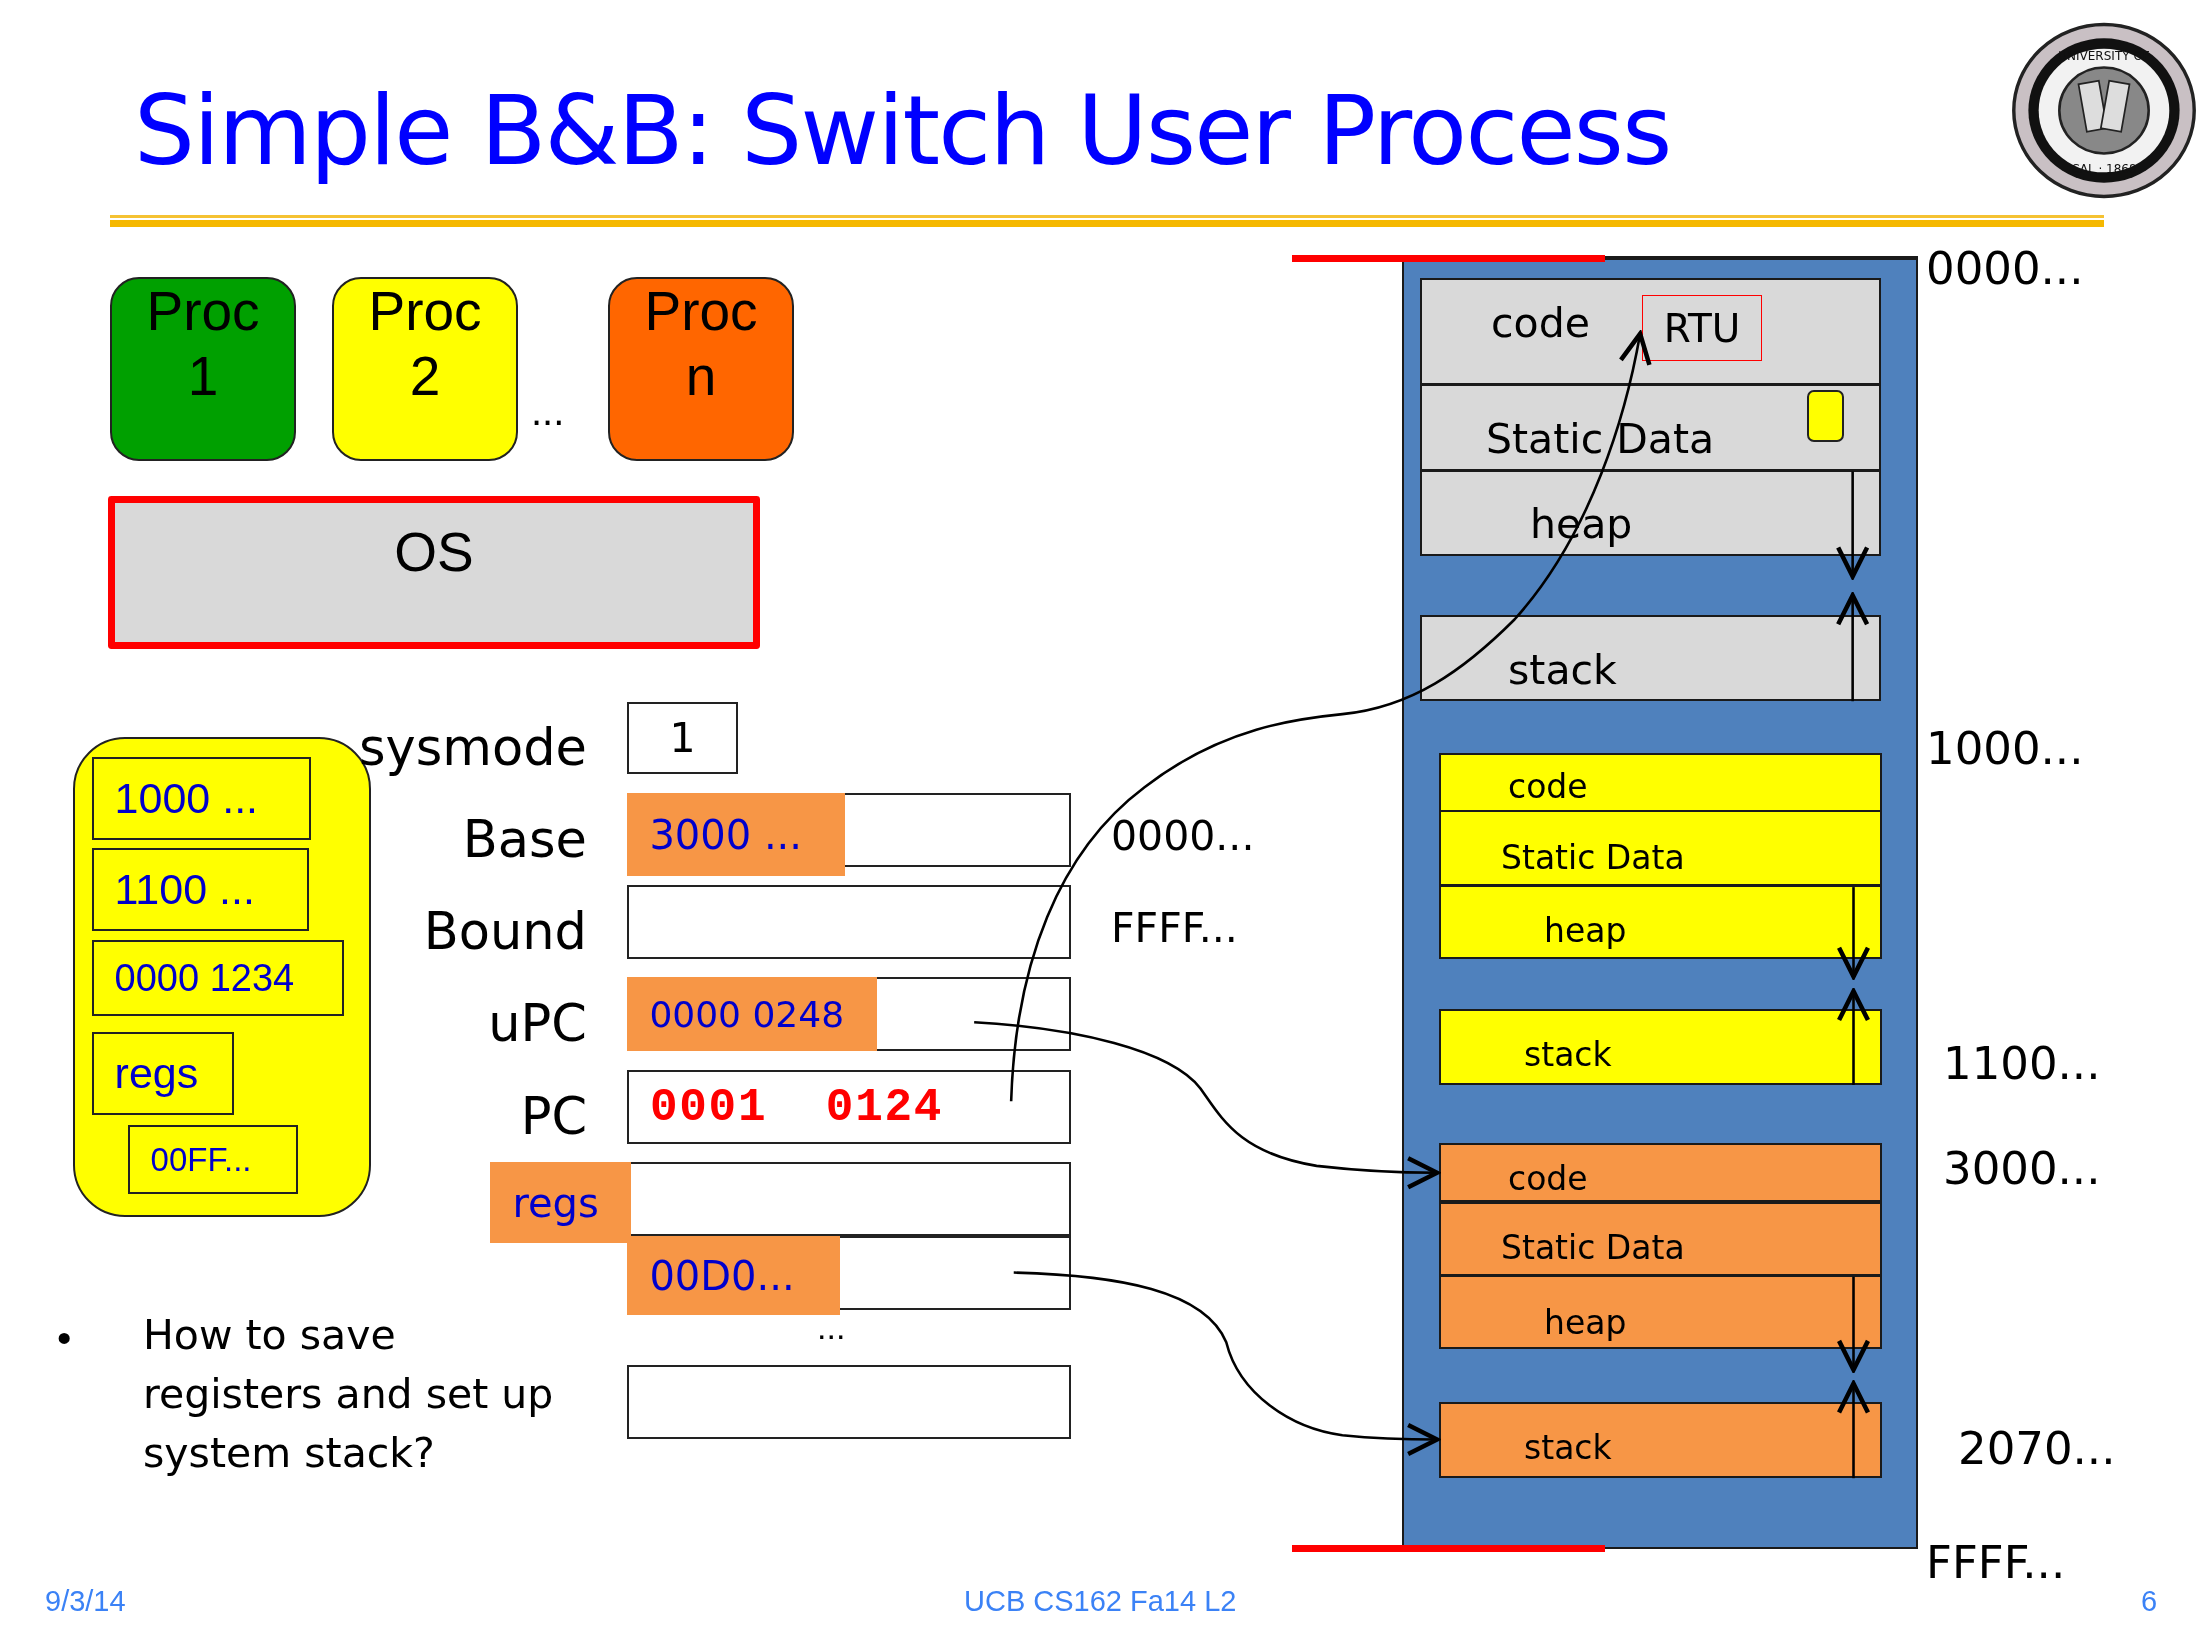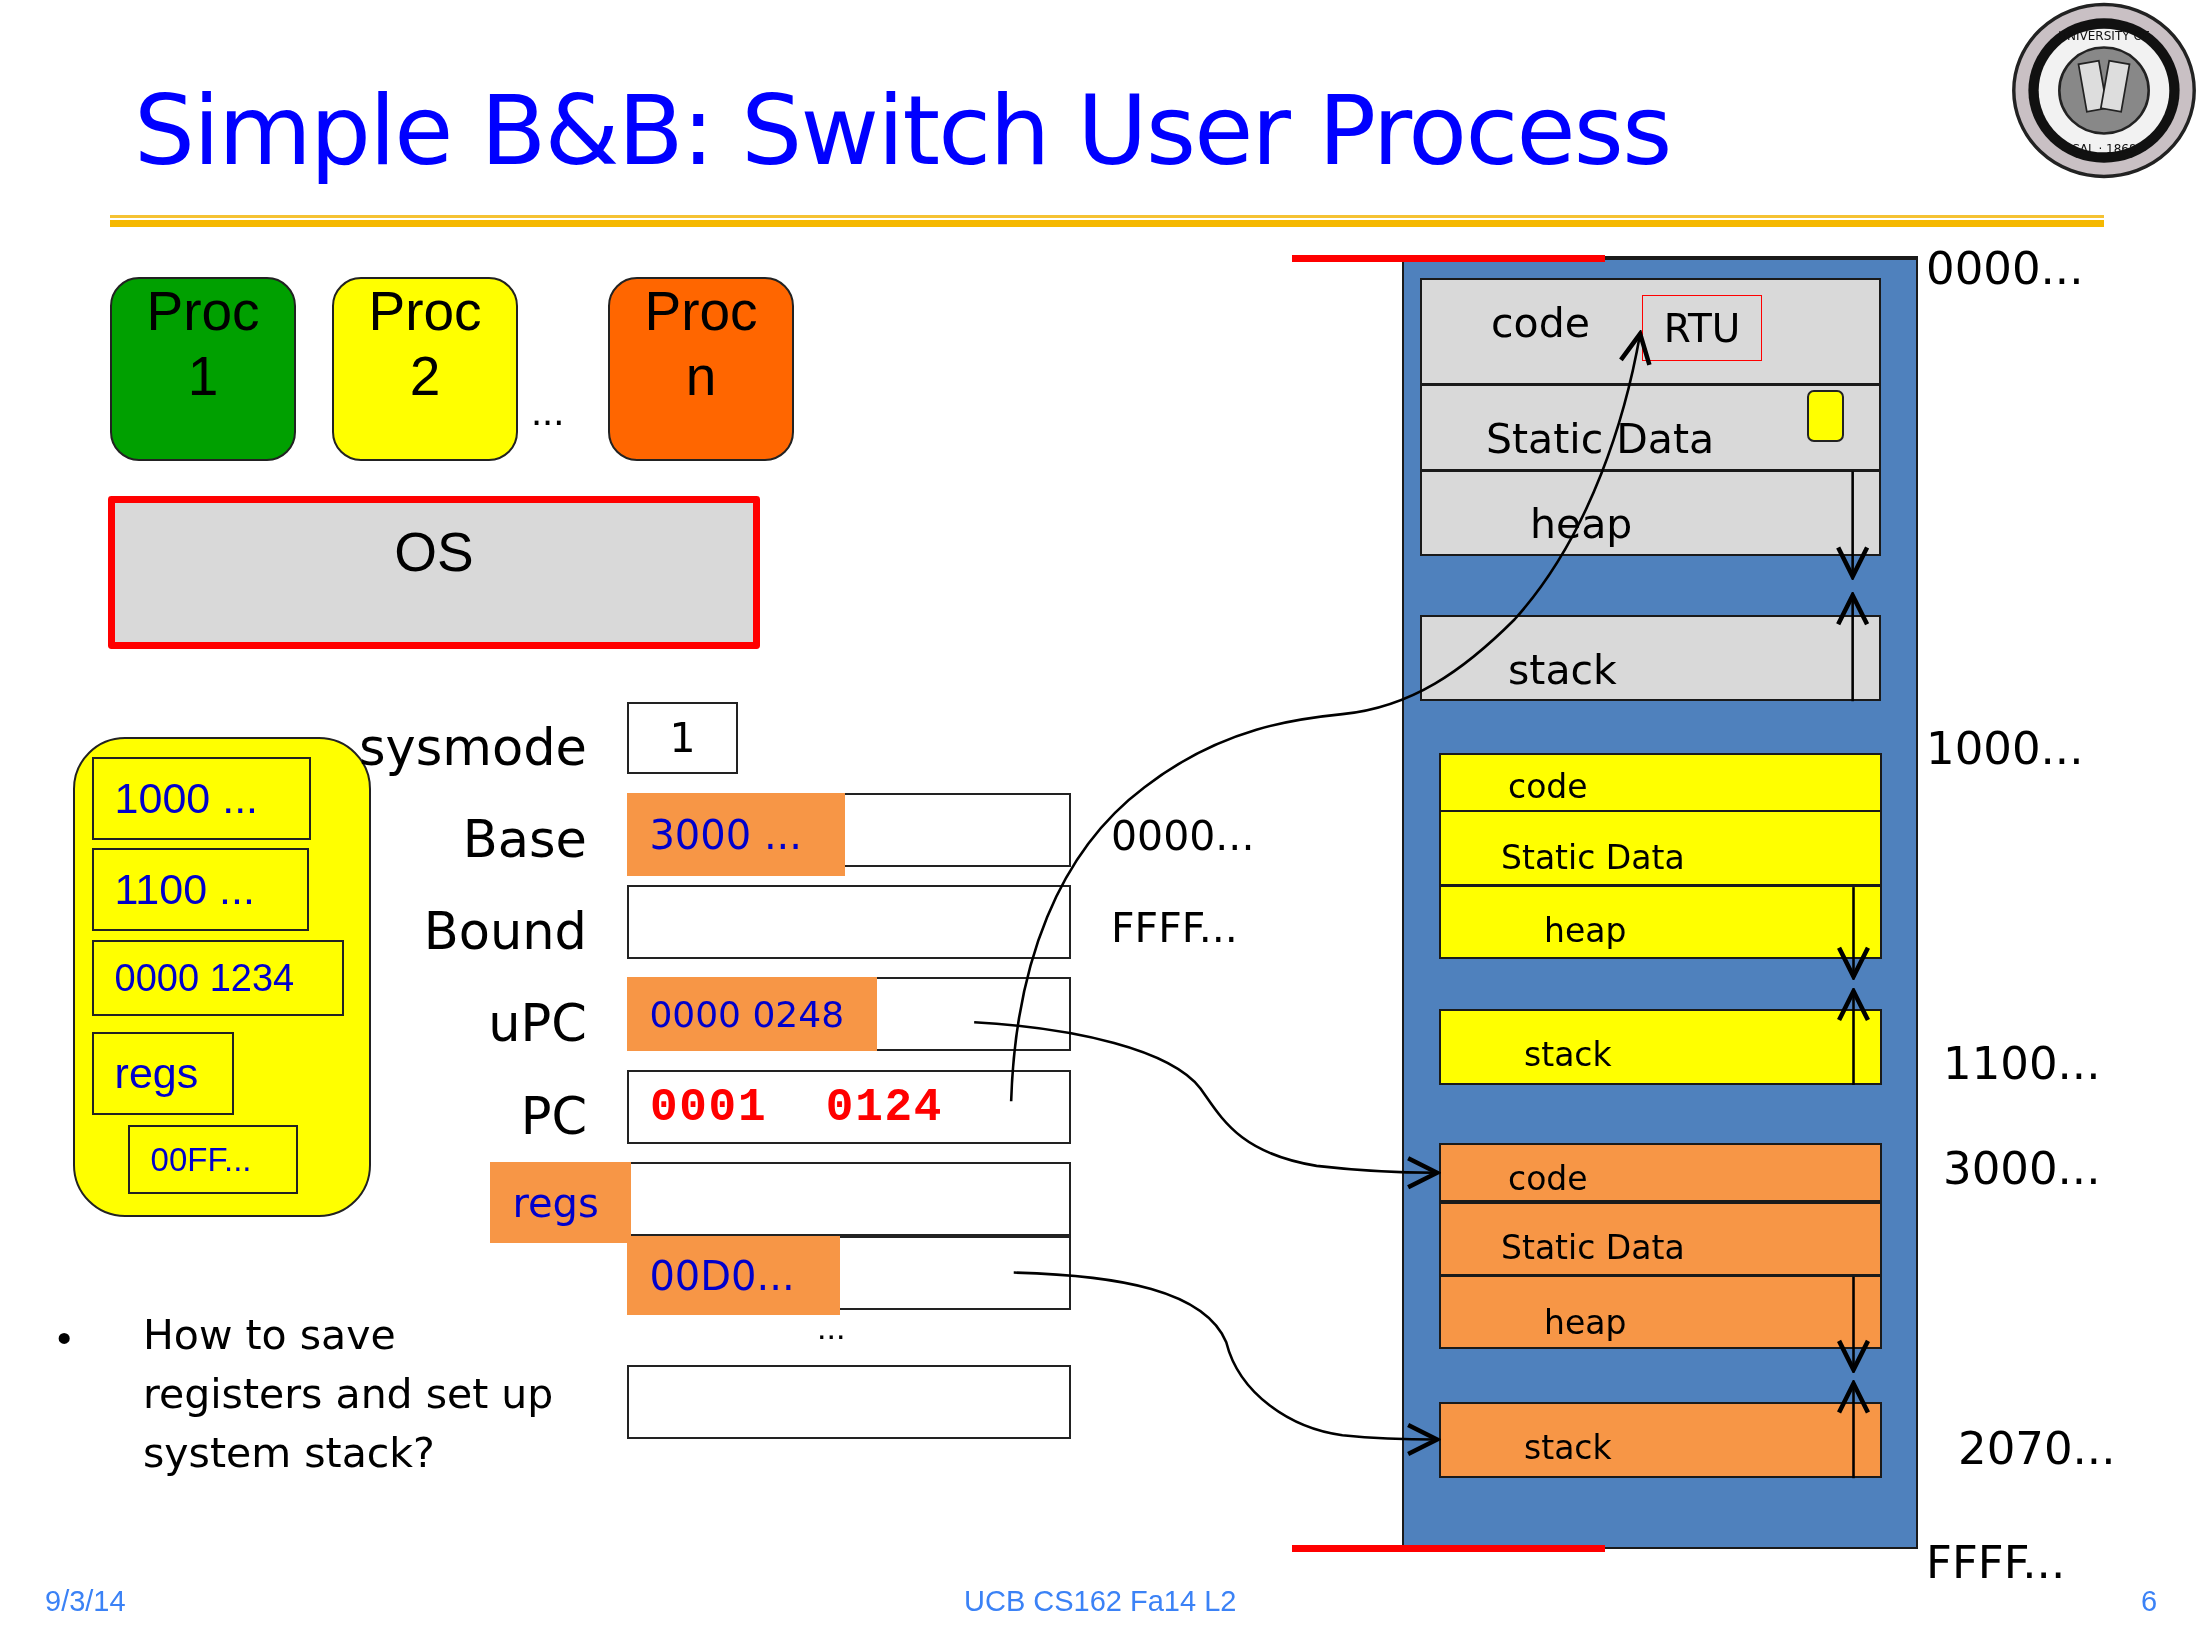--- a/index.html
+++ b/index.html
@@ -1,21 +1,21 @@
 <!DOCTYPE html>
 <html style="font-size:13.8px"><head>
 <meta charset="utf-8">
 <style>
   html, body { margin: 0; padding: 0; background: #ffffff; }
   #slide { position: relative; width: 2203px; height: 1652px; overflow: hidden; background: #ffffff; font-family: "Liberation Sans", sans-serif; }
   .abs { position: absolute; box-sizing: border-box; }
   .title { left: 134px; top: 83px; font-size: 96px; color: #0000FF; font-family: "DejaVu Sans", sans-serif; letter-spacing: -1.7px; white-space: nowrap; line-height: 1; }
   .rule1 { left: 110px; top: 215px; width: 1994px; height: 3.4px; background: #F5C232; }
   .rule2 { left: 110px; top: 220px; width: 1994px; height: 6.9px; background: #F5B800; }
-  .logo { left: 2010px; top: 2px; width: 188px; height: 177px; text-decoration: underline; }
+  .logo { left: 2010px; top: 22px; width: 188px; height: 177px; text-decoration: underline; }
 
   .proc { border: 2.6px solid #222; border-radius: 29px; display: flex; flex-direction: column; align-items: center; justify-content: flex-start; font-size: 55px; line-height: 65px; color: #000; top: 277px; width: 186px; height: 184px; }
   .proc span { display: block; text-align: center; }
   .dots { font-size: 40px; color: #000; }
   .os-box { left: 108px; top: 496px; width: 652px; height: 153px; background: #D9D9D9; border: 7.7px solid #FF0000; border-radius: 3.4px; text-align: center; font-size: 55px; padding-top: 17px; color: #000; }
 
   .pcb { left: 73px; top: 737px; width: 298px; height: 480px; background: #FFFF00; border: 2.6px solid #222; border-radius: 52px; }
   .pcb-cell { border: 2.6px solid #222; background: #FFFF00; color: #0000CC; font-family: "Liberation Sans Narrow", "Liberation Sans", sans-serif; display: flex; align-items: center; padding-left: 20.6px; }
 
   .lbl { font-family: "DejaVu Sans", sans-serif; font-size: 51px; color: #000; text-align: right; width: 344px; left: 243px; line-height: 1; }

